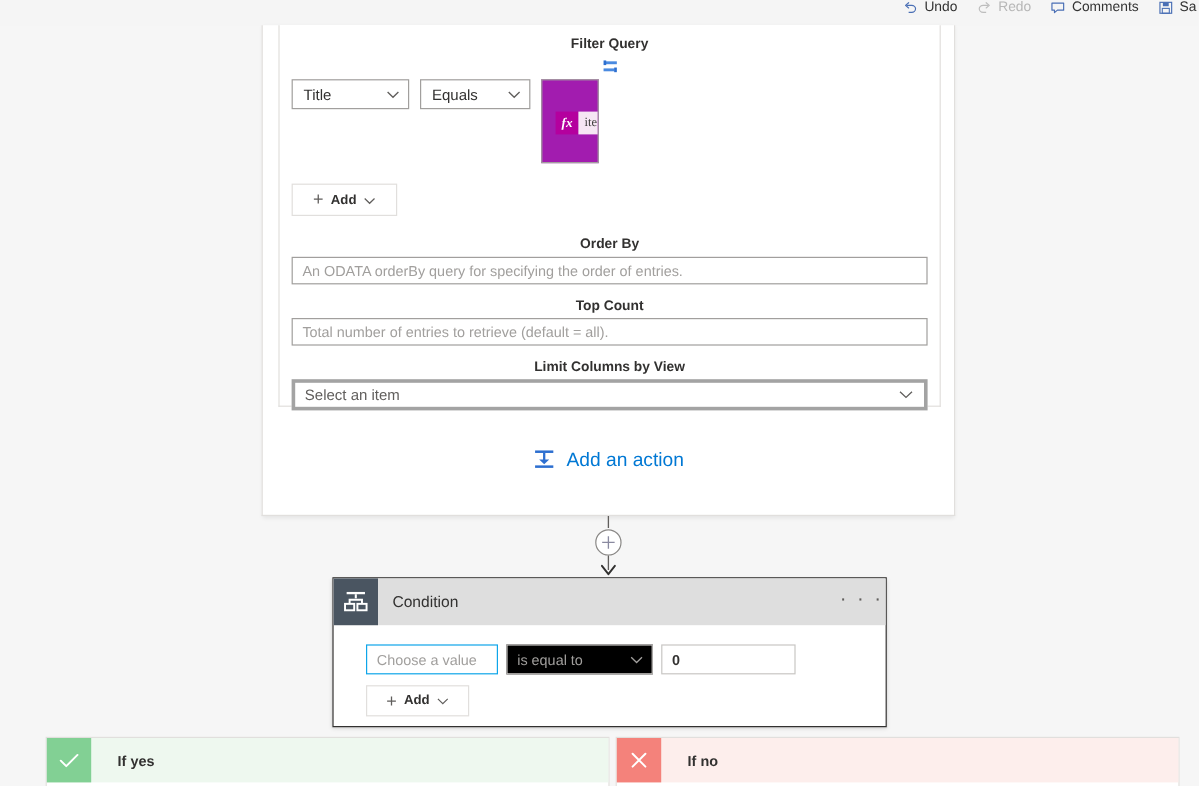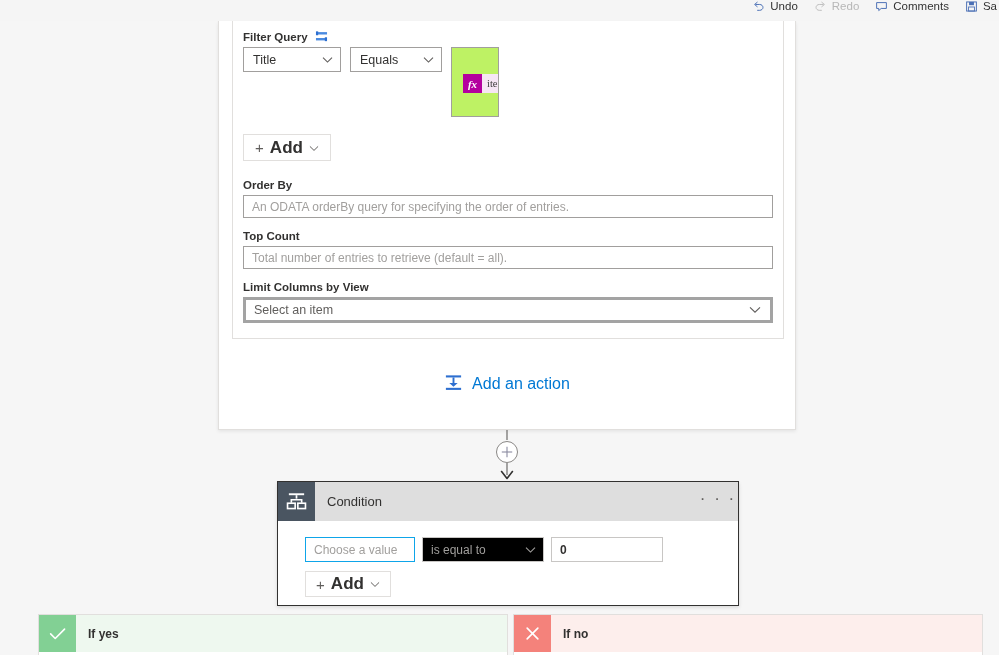--- a/index.html
+++ b/index.html
@@ -56,21 +56,21 @@
     position: absolute; left: 13px; top: 0px;
     width: 552px; height: 318px;
     background: #ffffff;
     border: 1px solid #e1dfdd;
     border-top: none;
     padding: 10px 10px 0 10px;
   }
 
   .field-label {
     font-size: 11.5px; font-weight: bold; color: #323130;
-    margin: 0 0 4px 0; display: flex; align-items: center; gap: 7px;
+    margin: 0 0 4px 0; display: flex; align-items: center; gap: 7px; flex-direction: column;
   }
   .swap-icon { display: inline-flex; }
 
   .filter-row { display: flex; align-items: flex-start; gap: 9px; }
 
   .ms-dropdown {
     position: relative;
     height: 25px;
     background: #ffffff;
     border: 1px solid #a19f9d;
@@ -83,21 +83,21 @@
     position: absolute; right: 7px; top: 50%;
     transform: translateY(-50%);
     display: flex;
   }
   .dd-title { width: 98px; }
   .dd-equals { width: 92px; }
 
   .token-box {
     width: 48px; height: 70px;
     border: 1px solid #a19f9d;
-    background: #bef264;
+    background: #a21caf;
     position: relative;
     overflow: hidden;
   }
   .token {
     position: absolute; left: 11px; top: 26px;
     display: flex; align-items: center; height: 19px;
   }
   .token .fx {
     width: 19px; height: 19px;
     background: #b4009e;
@@ -122,21 +122,21 @@
     min-width: 88px;
     border: 1px solid #e1dfdd;
     background: #ffffff;
     display: inline-flex; align-items: center; justify-content: center;
     gap: 6px;
     font-size: 12px; color: #323130;
     cursor: pointer;
     padding: 0 10px;
   }
   .add-btn .plus { font-size: 15px; color: #605e5c; font-weight: 300; line-height: 1; }
-  .add-btn .lbl { font-weight: bold; font-size: 17px; }
+  .add-btn .lbl { font-weight: bold; font-size: 11px; }
 
   .ms-textfield {
     height: 23px;
     background: #ffffff;
     border: 1px solid #a19f9d;
     display: flex; align-items: center;
     padding: 0 8px;
     font-size: 12px;
     color: #323130;
     width: 100%;
@@ -254,21 +254,21 @@
   .branch-head.yes { background: #eef8ef; }
   .branch-head.no  { background: #fdeeec; }
   .branch-tile {
     width: 37px; height: 37px;
     display: flex; align-items: center; justify-content: center;
     flex: 0 0 37px;
   }
   .branch-tile.yes { background: #82d094; }
   .branch-tile.no  { background: #f4827b; }
   .branch-label {
-    padding-left: 12px; font-size: 12px; font-weight: bold; color: #323130;
+    padding-left: 22px; font-size: 12px; font-weight: bold; color: #323130;
   }
 </style>
 </head>
 <body>
 
 <div class="topbar">
 
   <div class="cmd">
     <span class="gl">
       <svg width="13" height="13" viewBox="0 0 16 16">

